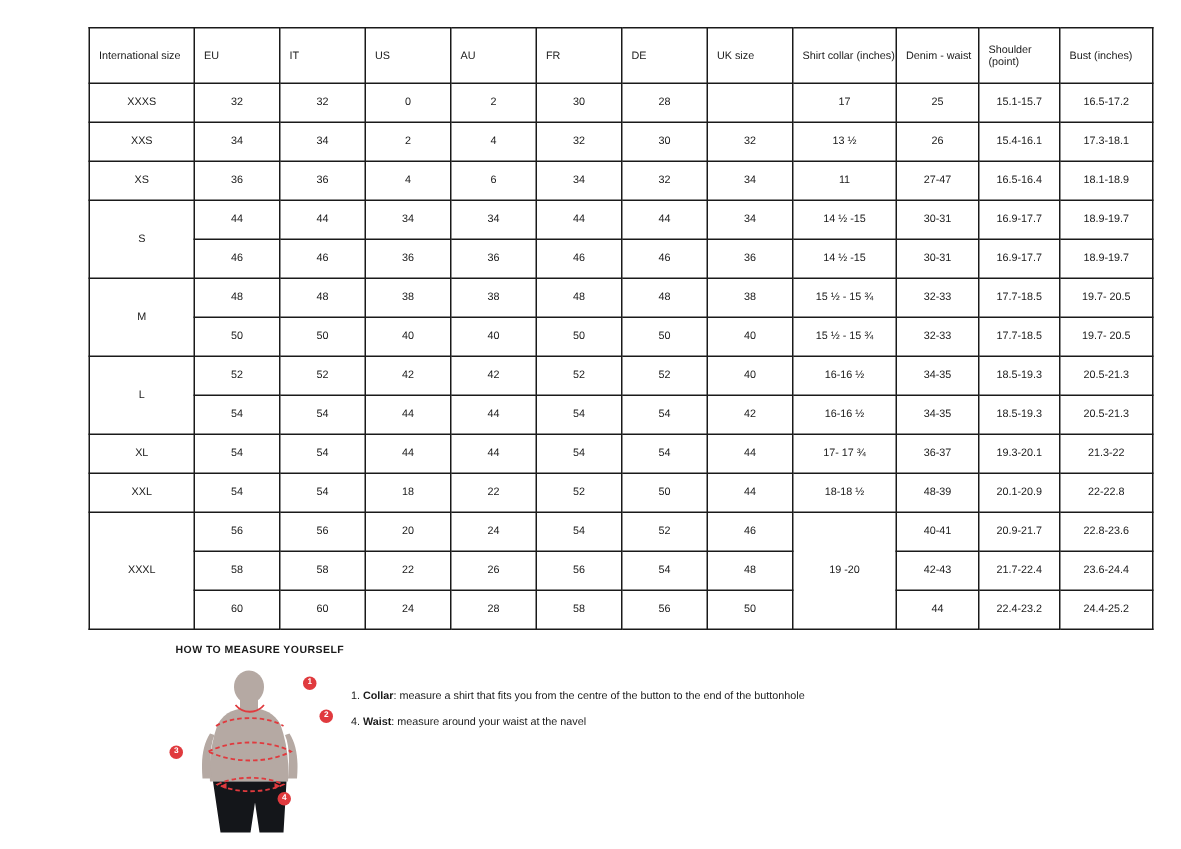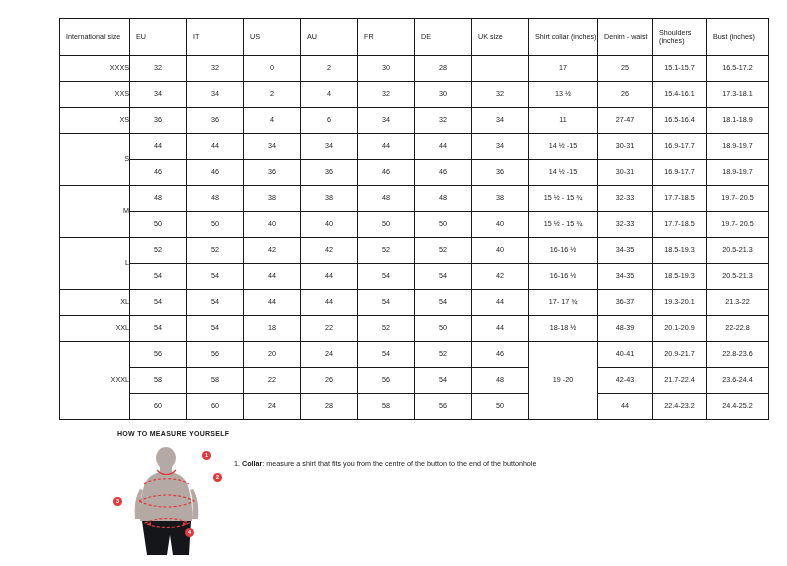--- a/index.html
+++ b/index.html
@@ -46,21 +46,21 @@
   }
   table.size-table th {
     height: 36px;
   }
   table.size-table th.left,
   table.size-table td.left {
     text-align: left;
     padding-left: 6px;
   }
   table.size-table td.grp {
-    text-align: right;
+    text-align: center;
   }
   col.c-intl { width: 70px; }
   col.c-eu   { width: 57px; }
   col.c-it   { width: 57px; }
   col.c-us   { width: 57px; }
   col.c-au   { width: 57px; }
   col.c-fr   { width: 57px; }
   col.c-de   { width: 57px; }
   col.c-uk   { width: 57px; }
   col.c-collar { width: 69px; }
@@ -146,21 +146,21 @@
           <th class="left">International size</th>
           <th class="left">EU</th>
           <th class="left">IT</th>
           <th class="left">US</th>
           <th class="left">AU</th>
           <th class="left">FR</th>
           <th class="left">DE</th>
           <th class="left">UK size</th>
           <th class="left">Shirt collar (inches)</th>
           <th class="left">Denim - waist</th>
-          <th class="left">Shoulders (inches)</th>
+          <th class="left">Shoulder (point)</th>
           <th class="left">Bust (inches)</th>
         </tr>
       </thead>
       <tbody>
 
         <tr>
           <td class="grp">XXXS</td>
           <td>32</td>
           <td>32</td>
           <td>0</td>
@@ -397,18 +397,22 @@
         <div class="badge" style="left:96px; top:28px;">2</div>
         <div class="badge" style="left:-4px; top:52px;">3</div>
         <div class="badge" style="left:68px; top:83px;">4</div>
       </div>
 
       <div class="steps">
         <div class="step">
           <span>1</span>.
           <b>Collar</b><span>: measure a shirt that fits you from the centre of the button to the end of the buttonhole</span>
         </div>
+        <div class="step">
+          <span>4</span>.
+          <b>Waist</b><span>: measure around your waist at the navel</span>
+        </div>
       </div>
 
     </div>
   </div>
 
 </div>
 
 </body></html>

